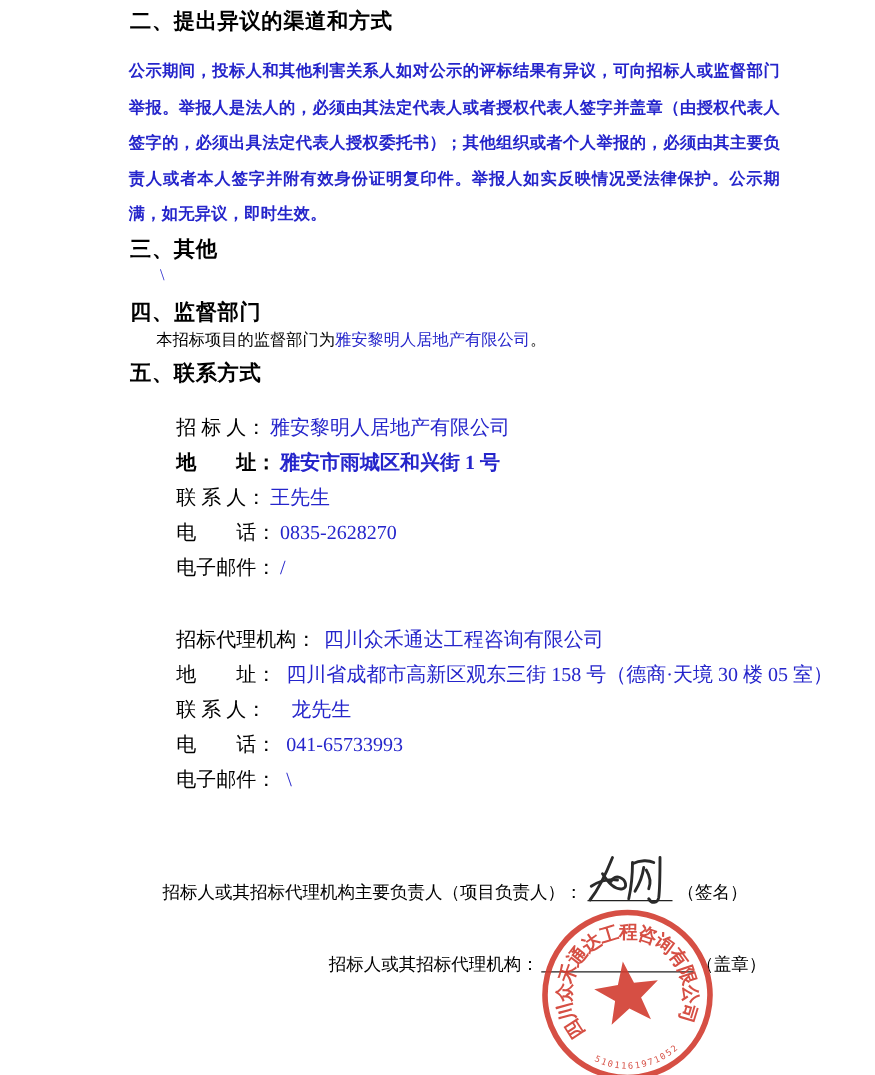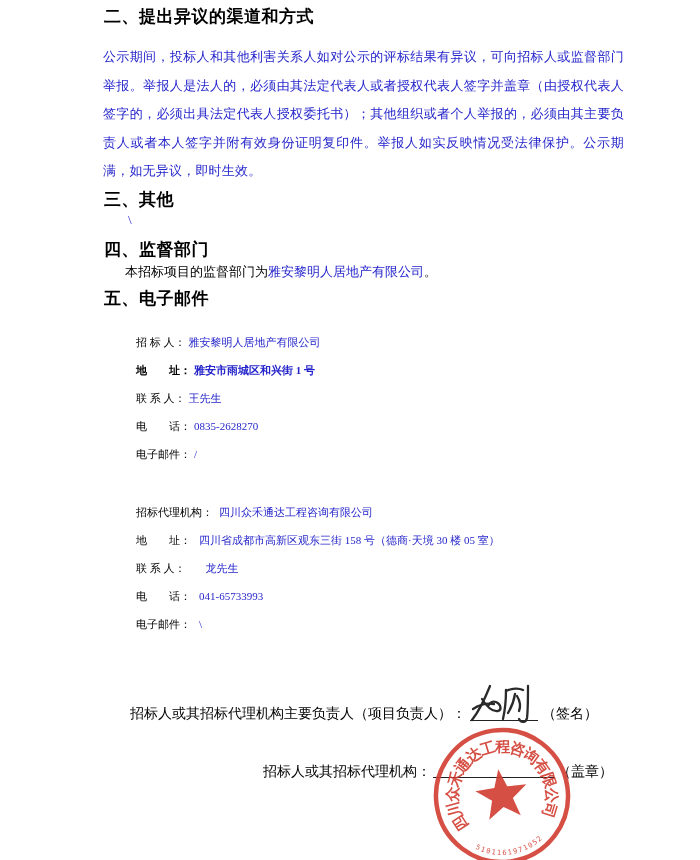--- a/index.html
+++ b/index.html
@@ -21,21 +21,21 @@
     white-space:nowrap;
   }
   .para{
     width:521px;
     font-size:13px;
     line-height:28.6px;
     text-align:justify;
     color:#2525cb;
     letter-spacing:0.2px;
   }
-  .row{white-space:pre;font-size:11px;line-height:17px;}
+  .row{white-space:pre;font-size:16px;line-height:17px;}
   .row .label{color:#000000;white-space:pre;}
   .row .value{color:#2525cb;margin-left:3px;}
   .blue{color:#2525cb;}
   .black{color:#000000;}
   .sig-line{font-size:14px;white-space:nowrap;}
   .sig-box{
     display:inline-block;
     position:relative;
     width:68px;height:18px;
     border-bottom:1.6px solid #222222;
@@ -70,33 +70,33 @@
   }
   .scribble{stroke:#2a2a2a;stroke-width:2.3;fill:none;stroke-linecap:round;stroke-linejoin:round;}
 </style>
 </head>
 <body>
 
 <div class="page">
 
   <div class="abs heading" style="left:104px;top:5px;">二、提出异议的渠道和方式</div>
 
-  <div class="abs para" style="left:103px;top:43px;">公示期间，投标人和其他利害关系人如对公示的评标结果有异议，可向招标人或监督部门举报。举报人是法人的，必须由其法定代表人或者授权代表人签字并盖章（由授权代表人签字的，必须出具法定代表人授权委托书）；其他组织或者个人举报的，必须由其主要负责人或者本人签字并附有效身份证明复印件。举报人如实反映情况受法律保护。公示期满，如无异议，即时生效。</div>
+  <div class="abs para" style="left:103px;top:43px;font-weight:bold;">公示期间，投标人和其他利害关系人如对公示的评标结果有异议，可向招标人或监督部门举报。举报人是法人的，必须由其法定代表人或者授权代表人签字并盖章（由授权代表人签字的，必须出具法定代表人授权委托书）；其他组织或者个人举报的，必须由其主要负责人或者本人签字并附有效身份证明复印件。举报人如实反映情况受法律保护。公示期满，如无异议，即时生效。</div>
 
   <div class="abs heading" style="left:104px;top:188px;">三、其他</div>
 
   <div class="abs blue" style="left:128px;top:212px;font-size:13px;">\</div>
 
   <div class="abs heading" style="left:104px;top:238px;">四、监督部门</div>
 
   <div class="abs" style="left:125px;top:263px;font-size:13px;">
     <span class="black">本招标项目的监督部门为</span><span class="blue">雅安黎明人居地产有限公司</span><span class="black">。</span>
   </div>
 
-  <div class="abs heading" style="left:104px;top:287px;">五、电子邮件</div>
+  <div class="abs heading" style="left:104px;top:287px;">五、联系方式</div>
 
   <div class="abs row" style="left:125px;top:317px;">
     <span class="label">招 标 人：</span><span class="value">雅安黎明人居地产有限公司</span>
   </div>
   <div class="abs row" style="left:125px;top:345px;font-weight:bold;">
     <span class="label">地　　址：</span><span class="value">雅安市雨城区和兴街 1 号</span>
   </div>
   <div class="abs row" style="left:125px;top:373px;text-align:center;">
     <span class="label">联 系 人：</span><span class="value">王先生</span>
   </div>

